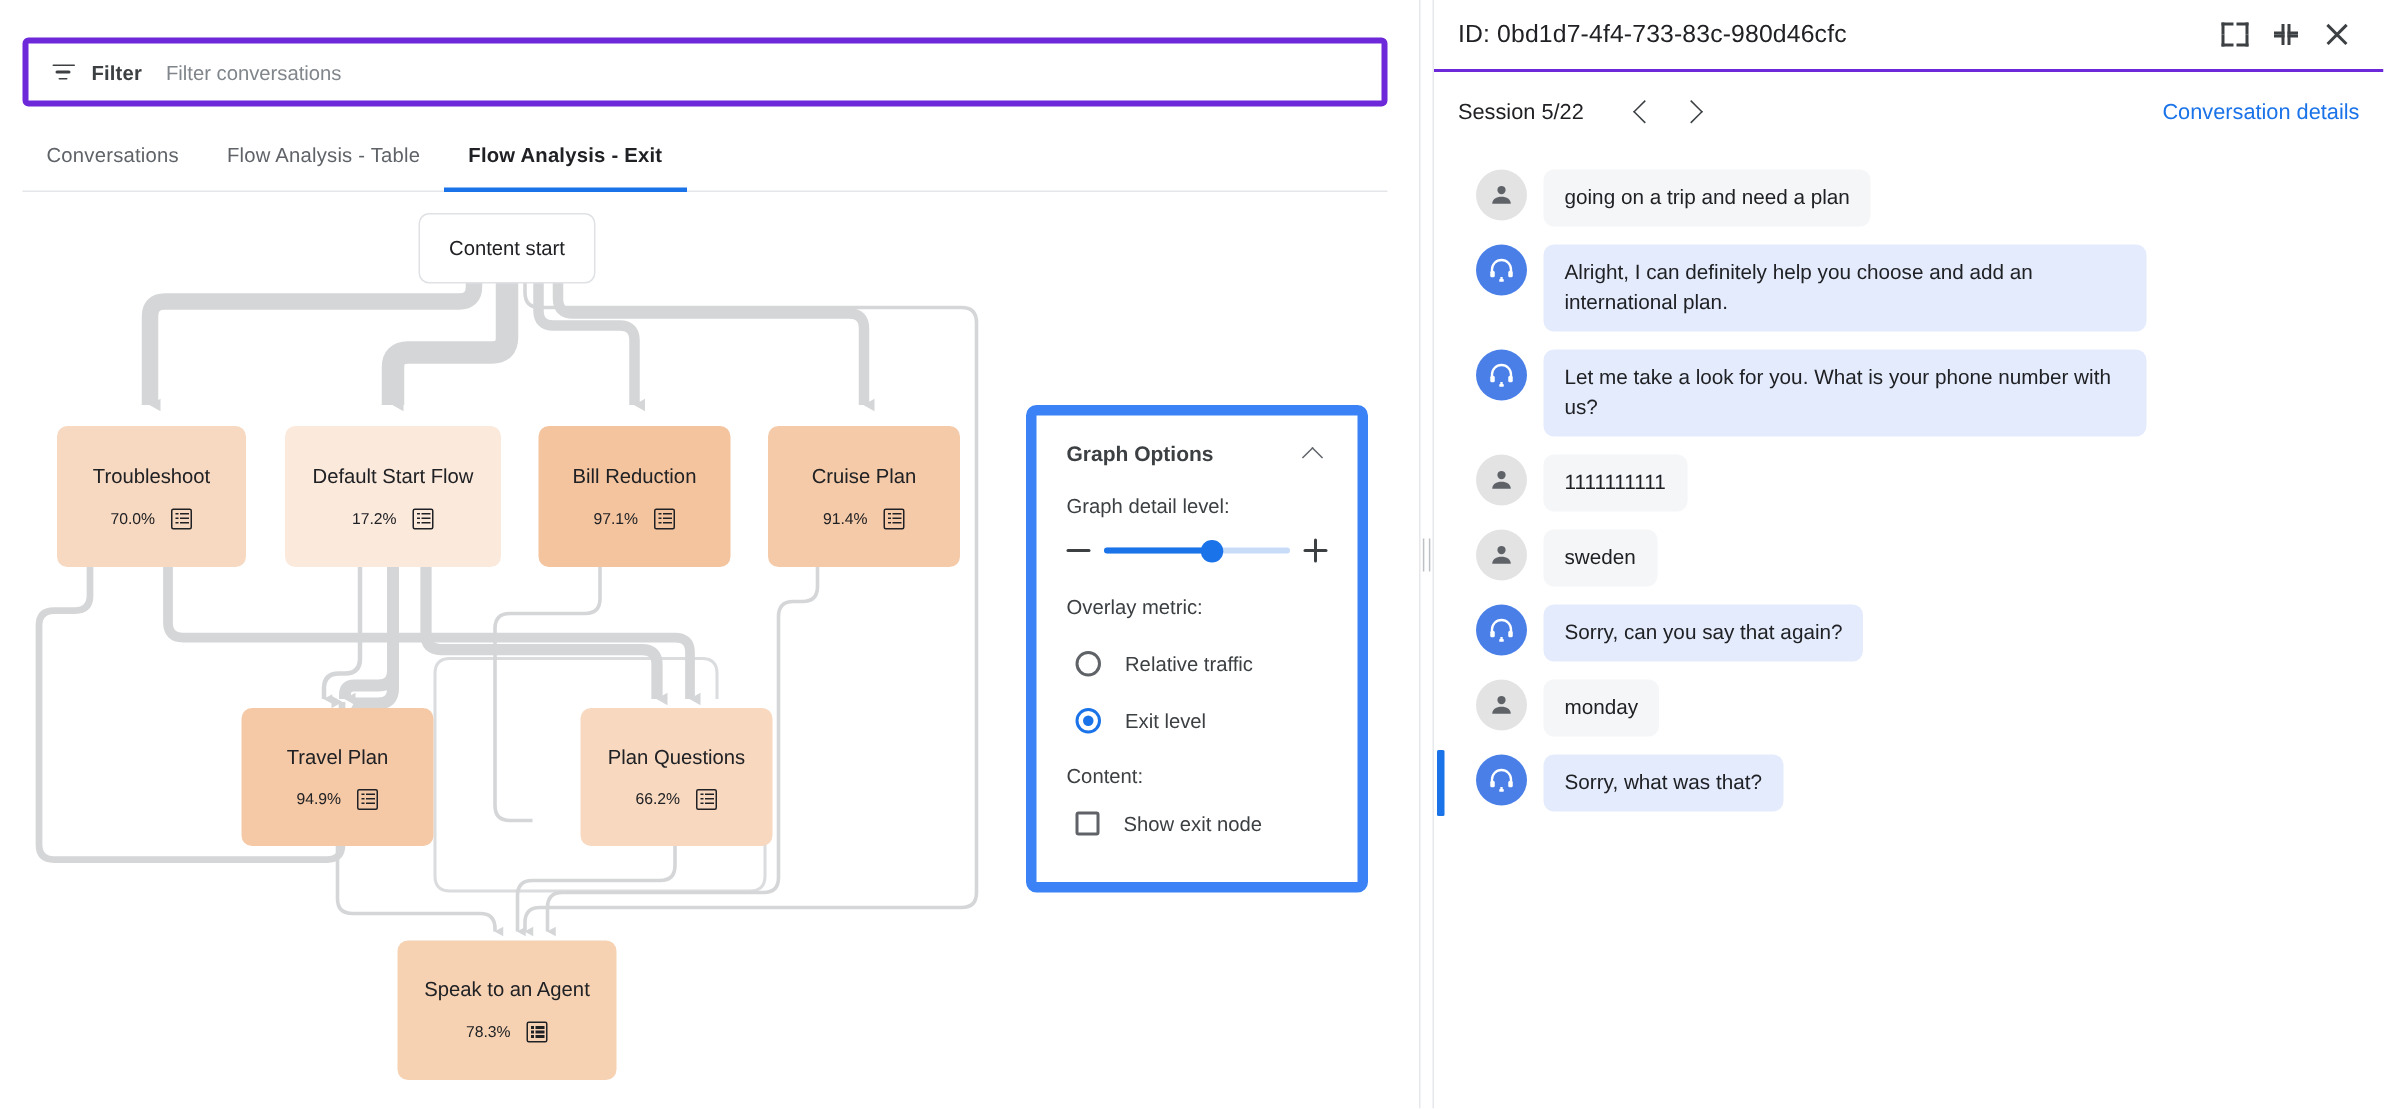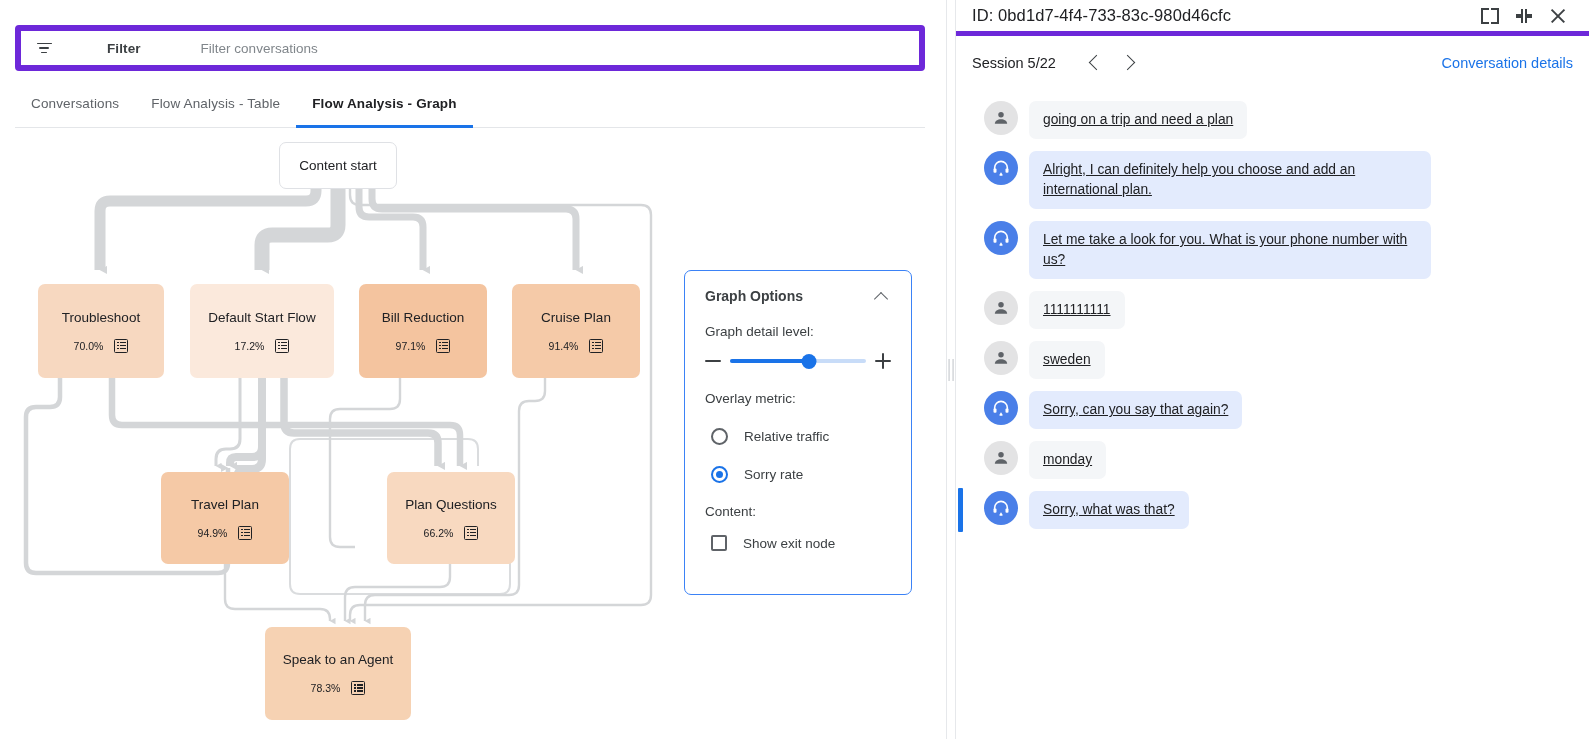--- a/index.html
+++ b/index.html
@@ -18,27 +18,26 @@
     width: 946px; height: 739px;
     position: relative;
     background: #fff;
     overflow: hidden;
   }
 
   .filter-bar {
     position: absolute;
     left: 15px; top: 25px;
     width: 910px; height: 46px;
-    border: 6px solid #6d28d9;
+    border: 4px solid #6d28d9;
     border-radius: 4px;
     background: #fff;
     display: flex;
     align-items: center;
     padding: 0 14px;
-    gap: 44px;
   }
   .filter-icon {
     width: 18px; height: 18px;
     margin-right: 10px;
     display: flex; flex-direction: column;
     justify-content: center; align-items: center; gap: 3px;
   }
   .filter-icon i { display:block; background:#3c4043; height:1.6px; border-radius:1px; }
   .filter-icon i:nth-child(1){ width:15px; }
   .filter-icon i:nth-child(2){ width:10px; }
@@ -124,21 +123,21 @@
     font-size: 13.5px; color: #202124;
     box-shadow: 0 0 0 0 rgba(0,0,0,0);
   }
 
   
   .graph-options {
     position: absolute;
     left: 684px; top: 141px;
     width: 228px; height: 325px;
     background: #fff;
-    border: 1px solid #3b82f6;
+    border: 7px solid #3b82f6;
     border-radius: 7px;
     padding: 16px 20px;
     z-index: 40;
   }
   .go-head {
     display:flex; align-items:center; justify-content:space-between;
     margin-bottom: 19px;
   }
   .go-title { font-size: 14px; font-weight: bold; color: #3c4043; }
   .chev { width: 18px; height: 18px; position: relative; cursor:pointer; }
@@ -218,24 +217,24 @@
   .splitter .grip i { width:1.2px; height:22px; background:#bdc1c6; display:block; }
 
   
   .right-pane {
     width: 633px; height: 739px;
     background: #fff;
     display: flex; flex-direction: column;
     flex: none;
   }
   .rp-head {
-    height: 36px; flex: none;
+    height: 48px; flex: none;
     display: flex; align-items: center;
     padding: 0 14px 0 16px;
-    border-bottom: 5px solid #6d28d9;
+    border-bottom: 2px solid #6d28d9;
   }
   .rp-id { font-size: 16.5px; color: #202124; flex: 1; letter-spacing: .1px; }
   .hicon { width:34px; height:34px; position:relative; cursor:pointer; flex:none; }
 
   
   .ic-expand span {
     position:absolute; width:8px; height:8px; border:2px solid #3c4043;
   }
   .ic-expand span:nth-child(1){ left:8px; top:9px; border-right:none; border-bottom:none; }
   .ic-expand span:nth-child(2){ right:8px; top:9px; border-left:none; border-bottom:none; }
@@ -273,21 +272,20 @@
   .navbtn.prev:before { transform: rotate(-135deg); left:13px; }
   .navbtn.next:before { transform: rotate(45deg); left:10px; }
   .conv-details {
     margin-left: auto; font-size: 14.5px; color: #1a73e8; cursor: pointer;
   }
 
   .chat {
     flex: 1; overflow: hidden;
     padding: 6px 0 0 0;
     position: relative;
-    text-decoration: underline;
   }
   .msg {
     display: flex; align-items: flex-start;
     padding: 6px 16px 6px 28px;
     position: relative;
   }
   .msg.highlight:before {
     content:""; position:absolute; left:2px; top:3px;
     width:5px; bottom:3px; background:#1a73e8; border-radius:1px;
   }
@@ -320,21 +318,21 @@
           <i></i>
           <i></i>
       </span>
       <span class="filter-label">Filter</span>
       <input class="filter-input" placeholder="Filter conversations" style="">
     </div>
 
     <div class="tabs">
       <div class="tab">Conversations</div>
       <div class="tab">Flow Analysis - Table</div>
-      <div class="tab active">Flow Analysis - Graph</div>
+      <div class="tab active">Flow Analysis - Exit</div>
     </div>
 
     <div class="graph-canvas">
 
       <svg class="graph-svg" width="946" height="610">
         <defs>
           <marker id="ah" markerWidth="9" markerHeight="9" refX="4.5" refY="7.6" orient="auto" markerUnits="userSpaceOnUse">
             <path d="M0.4,0.6 L8.6,0.6 L4.5,8 Z" fill="#d4d6d8"></path>
           </marker>
           <marker id="ahs" markerWidth="7" markerHeight="7" refX="3.5" refY="6" orient="auto" markerUnits="userSpaceOnUse">
@@ -481,21 +479,21 @@
           <span class="sg-plus"></span>
         </div>
 
         <div class="go-label">Overlay metric:</div>
         <div class="radio-row">
           <span class="radio"></span>
           <span class="opt-text">Relative traffic</span>
         </div>
         <div class="radio-row" style="margin-bottom:14px;">
           <span class="radio on"></span>
-          <span class="opt-text">Sorry rate</span>
+          <span class="opt-text">Exit level</span>
         </div>
 
         <div class="go-label" style="margin-bottom:8px;">Content:</div>
         <div class="check-row">
           <span class="check"></span>
           <span class="opt-text">Show exit node</span>
         </div>
       </div>
 
     </div>

